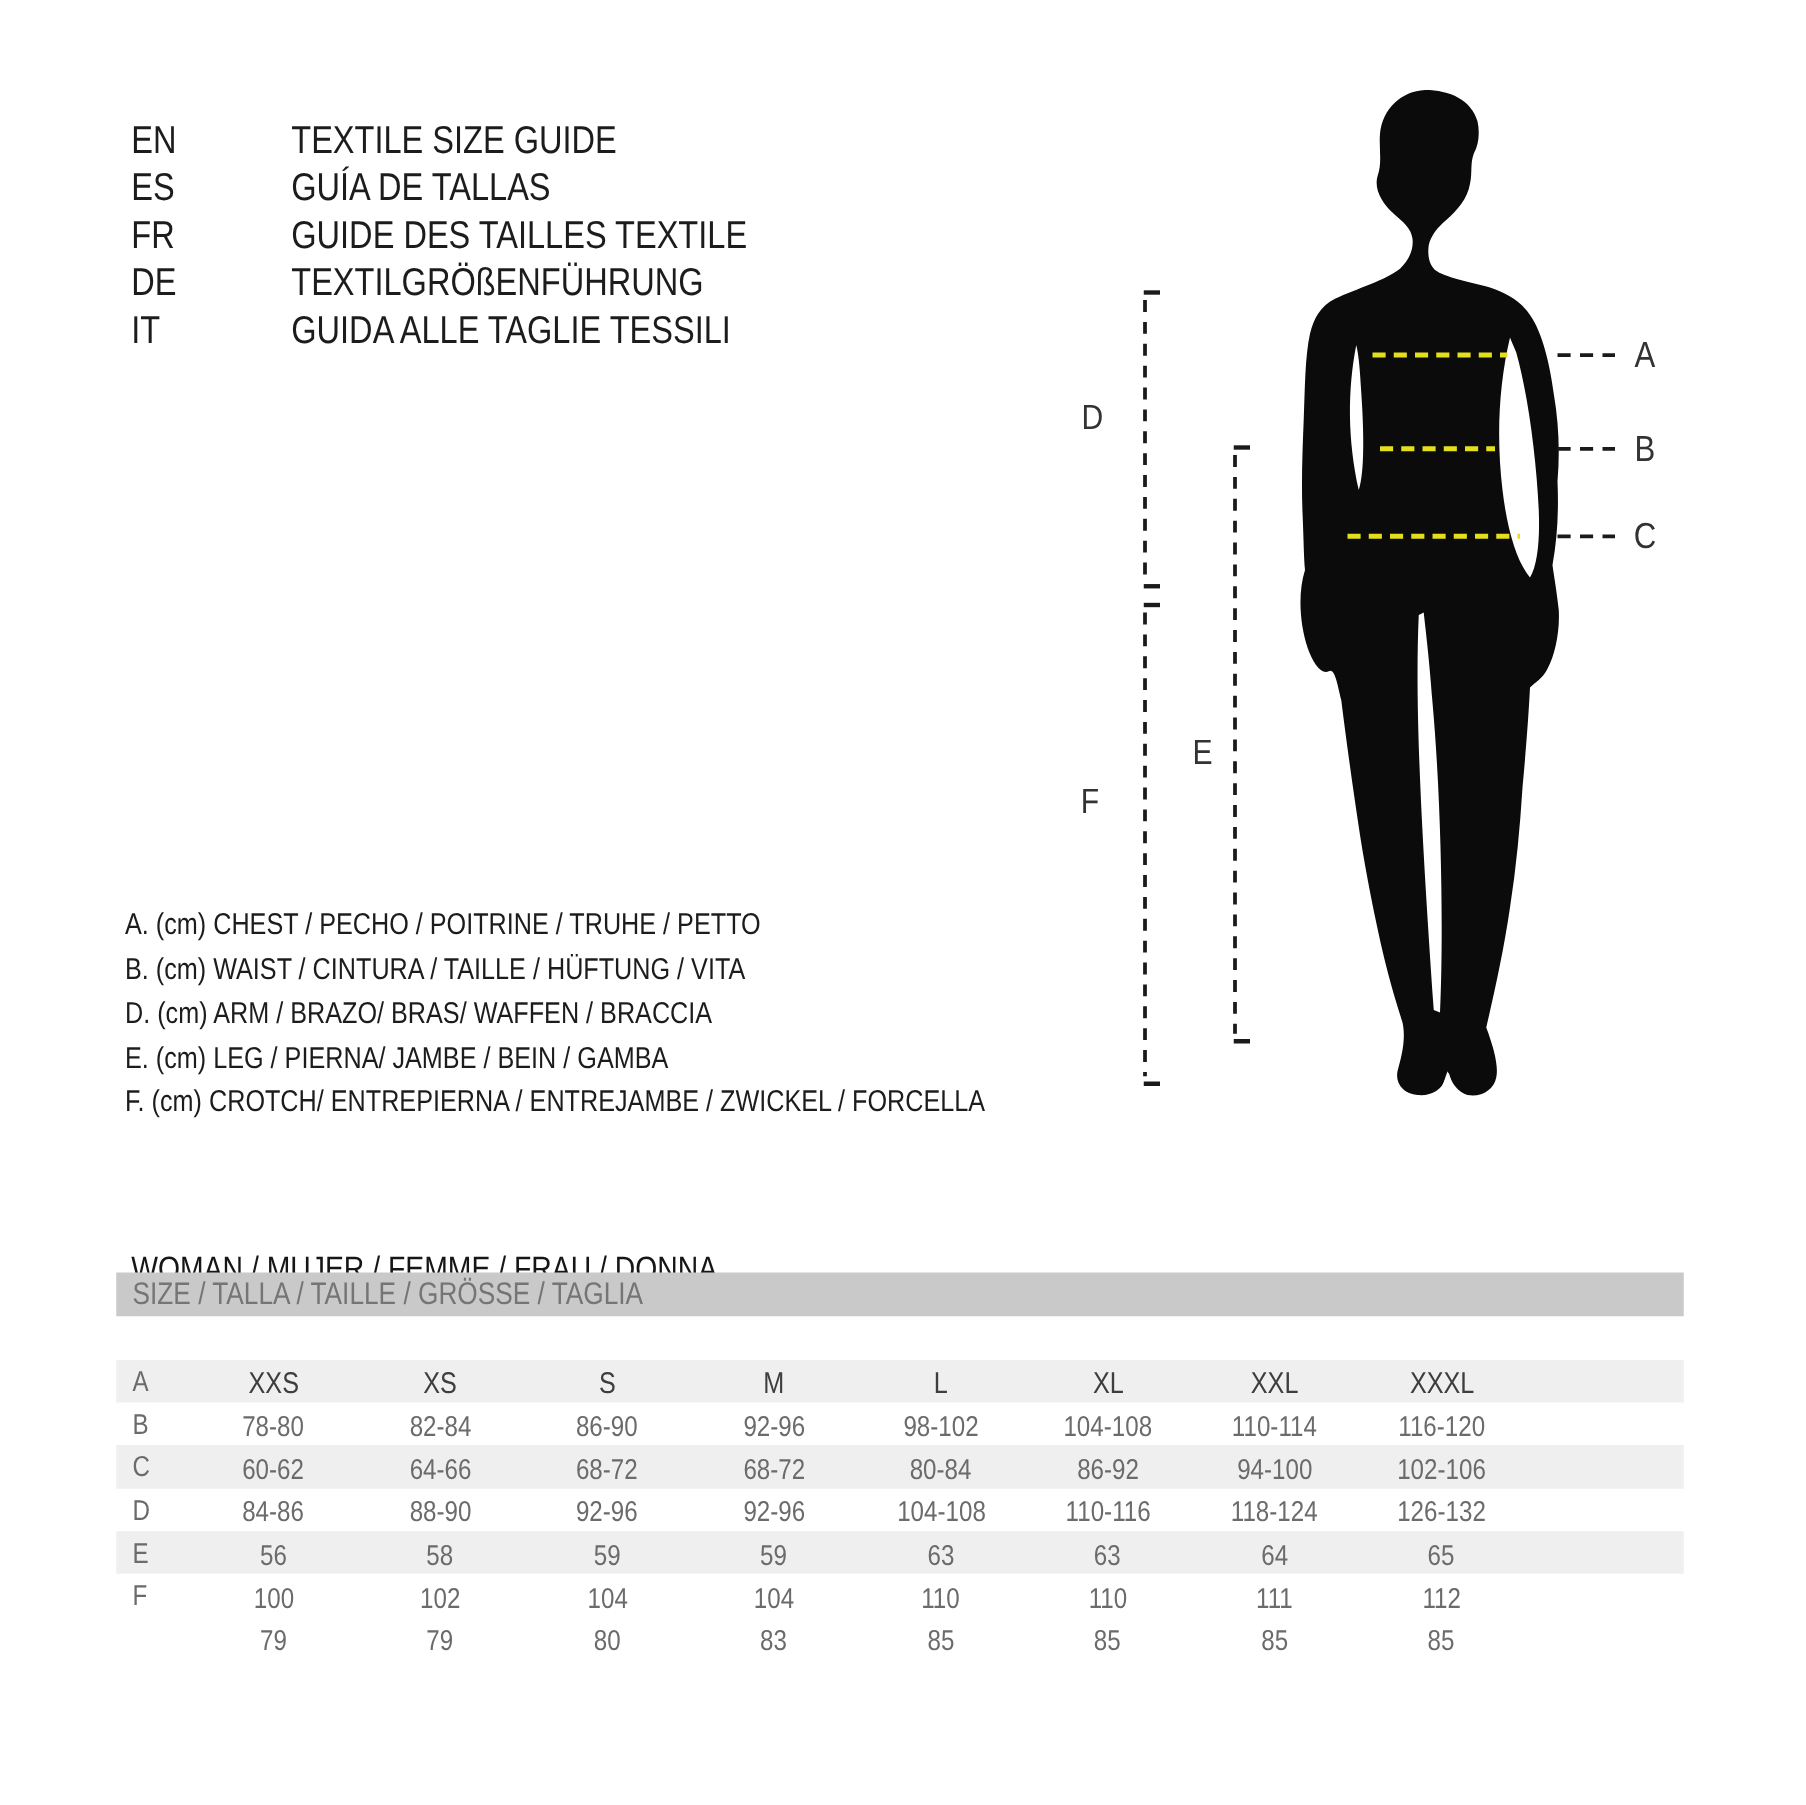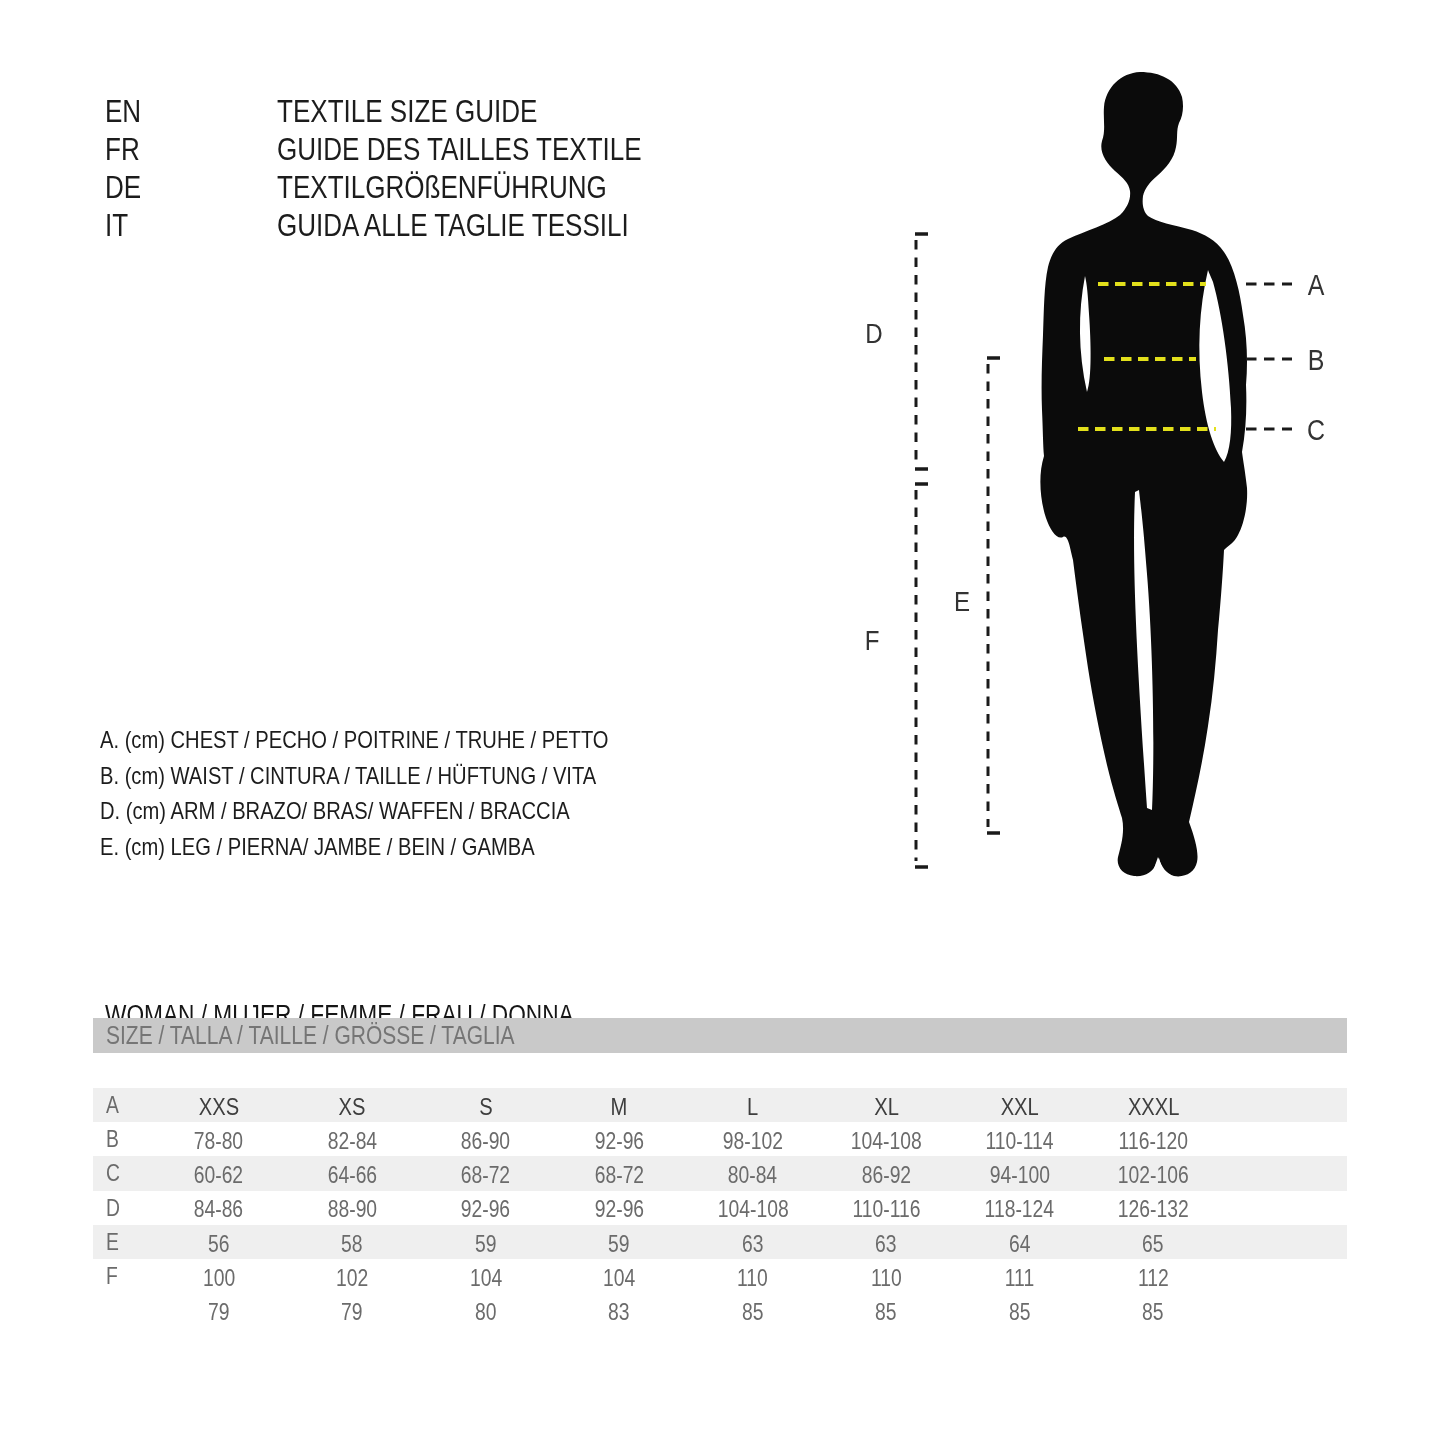--- a/index.html
+++ b/index.html
@@ -5,21 +5,21 @@
   * { margin:0; padding:0; box-sizing:border-box; }
   html,body { background:#ffffff; }
   body { font-family:"Liberation Sans","DejaVu Sans",sans-serif; }
   .canvas { position:relative; width:1445px; height:1444px; background:#fff; overflow:hidden; }
 
   .cond { display:inline-block; transform:scaleX(0.84); transform-origin:0 50%; white-space:nowrap; }
   .cond-c { transform-origin:50% 50%; }
 
   
   .lang-block { position:absolute; left:105px; top:93px; color:#1c1c1c; }
-  .lang-row { display:flex; height:38px; line-height:38px; font-size:31px;gap:44px; }
+  .lang-row { display:flex; height:38px; line-height:38px; font-size:31px; }
   .lang-code { width:80px; flex:none; }
   .lang-label { flex:none;margin-left:48px; }
 
   
   .meas-block { position:absolute; left:100px; top:722px; color:#1c1c1c; }
   .meas-line { height:35.5px; line-height:35.5px; font-size:24px; }
 
   
   .woman-title { position:absolute; left:105px; top:999px; font-size:27px; color:#161616; height:32px; line-height:32px; }
 
@@ -47,38 +47,43 @@
 <body>
 
 <div class="canvas">
 
   <div class="lang-block">
     <div class="lang-row">
       <span class="lang-code"><span class="cond">EN</span></span>
       <span class="lang-label"><span class="cond">TEXTILE SIZE GUIDE</span></span>
     </div>
     <div class="lang-row">
+      <span class="lang-code"><span class="cond">ES</span></span>
+      <span class="lang-label"><span class="cond">GUÍA DE TALLAS</span></span>
+    </div>
+    <div class="lang-row">
       <span class="lang-code"><span class="cond">FR</span></span>
       <span class="lang-label"><span class="cond">GUIDE DES TAILLES TEXTILE</span></span>
     </div>
     <div class="lang-row">
       <span class="lang-code"><span class="cond">DE</span></span>
       <span class="lang-label"><span class="cond">TEXTILGRÖßENFÜHRUNG</span></span>
     </div>
     <div class="lang-row">
       <span class="lang-code"><span class="cond">IT</span></span>
       <span class="lang-label"><span class="cond">GUIDA ALLE TAGLIE TESSILI</span></span>
     </div>
   </div>
 
   <div class="meas-block">
     <div class="meas-line"><span class="cond">A. (cm) CHEST / PECHO / POITRINE / TRUHE / PETTO</span></div>
     <div class="meas-line"><span class="cond">B. (cm) WAIST / CINTURA / TAILLE / HÜFTUNG / VITA</span></div>
     <div class="meas-line"><span class="cond">D. (cm) ARM / BRAZO/ BRAS/ WAFFEN / BRACCIA</span></div>
     <div class="meas-line"><span class="cond">E. (cm) LEG / PIERNA/ JAMBE / BEIN / GAMBA</span></div>
+    <div class="meas-line"><span class="cond">F. (cm) CROTCH/ ENTREPIERNA / ENTREJAMBE / ZWICKEL / FORCELLA</span></div>
   </div>
 
   <div class="woman-title">
     <span class="cond">WOMAN / MUJER / FEMME / FRAU / DONNA</span>
   </div>
 
   <div class="size-table">
     <div class="banner">
       <span class="cond">SIZE / TALLA / TAILLE / GRÖSSE / TAGLIA</span>
     </div>

